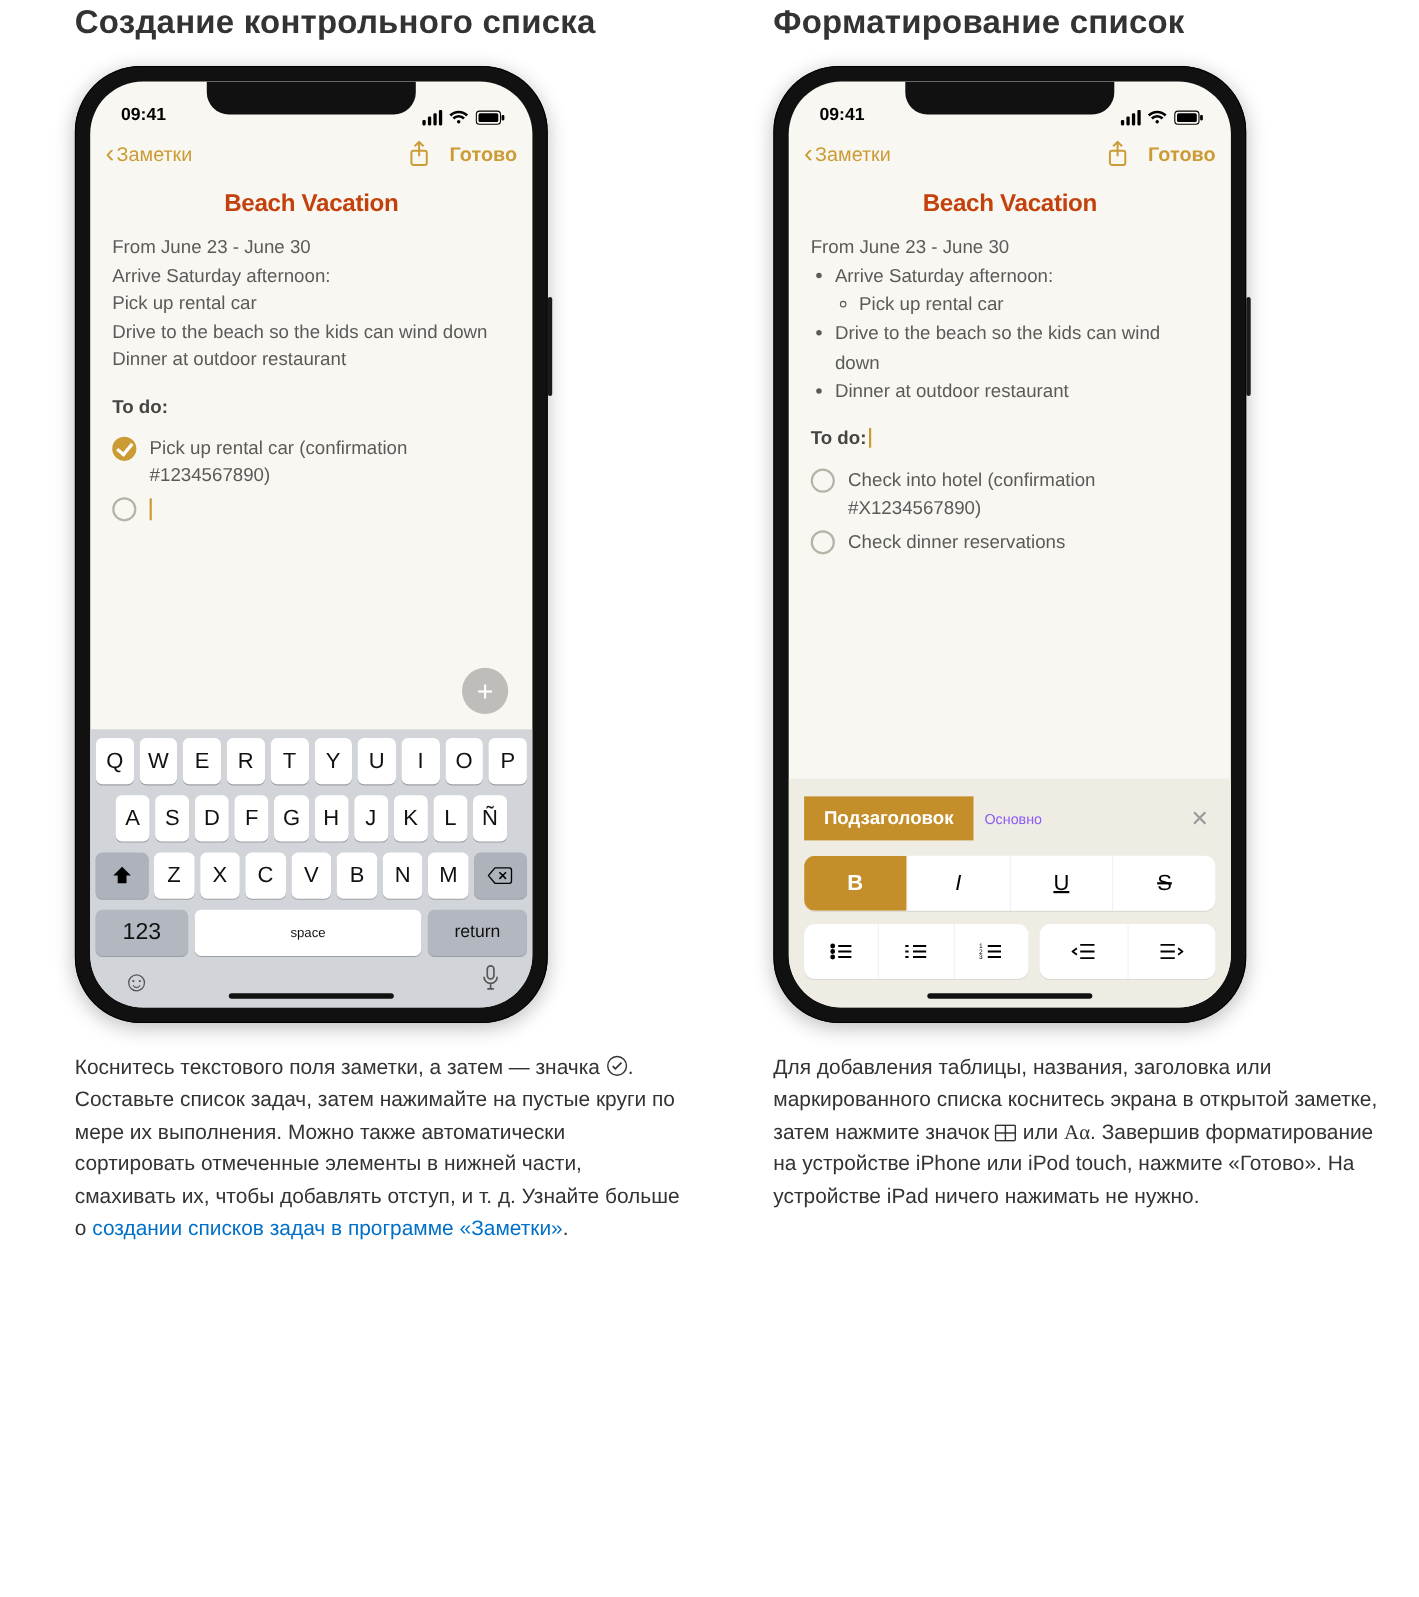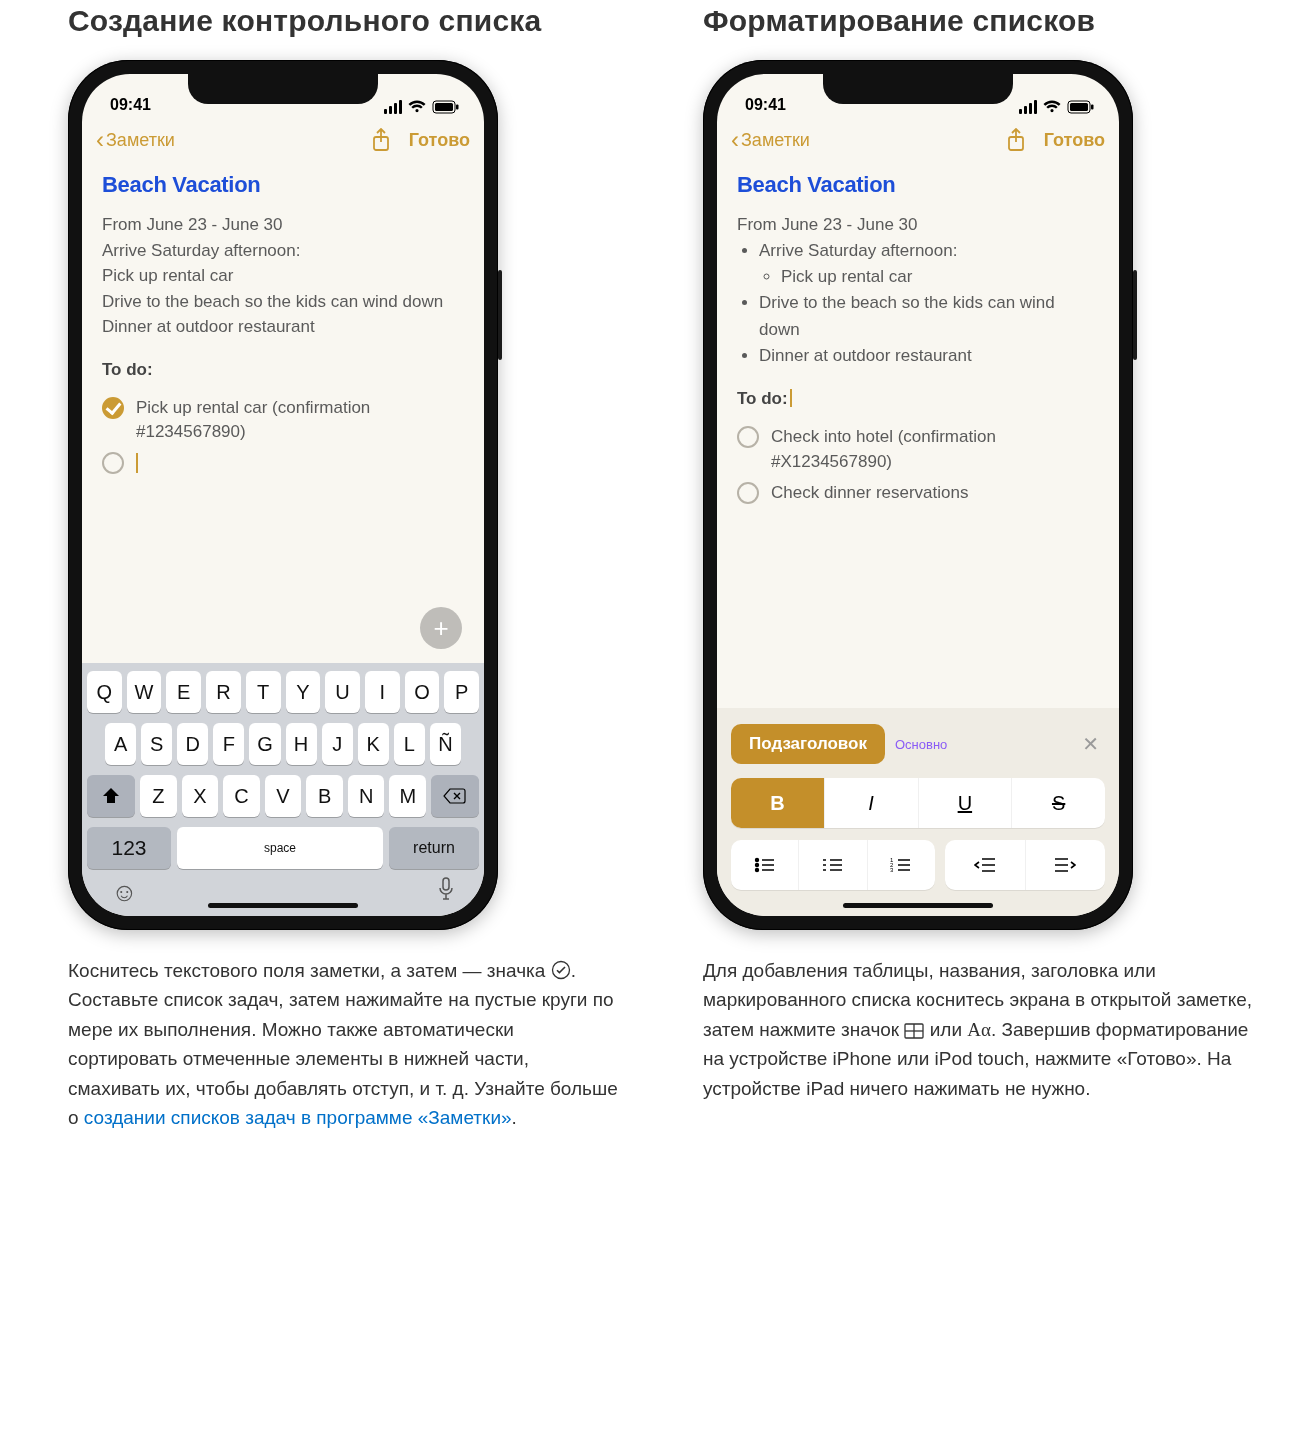--- a/index.html
+++ b/index.html
@@ -69,21 +69,21 @@
   .signal span:nth-child(4){height:14px;}
   .wifi svg,.batt svg{display:block;}
   
   .navbar{height:44px;display:flex;align-items:center;justify-content:space-between;padding:0 14px;}
   .nav-left{display:flex;align-items:center;gap:2px;color:var(--ochre);font-size:18px;}
   .nav-right{display:flex;align-items:center;gap:18px;color:var(--ochre);font-size:18px;font-weight:700;}
   .chev-left{font-size:24px;line-height:1;color:var(--ochre);font-weight:300;}
   .share-icon svg{display:block;}
   
   .note-body{flex:1;padding:4px 20px 10px 20px;overflow:hidden;position:relative;}
-  .note-title{font-family:"Arial Black",Arial,sans-serif;font-weight:900;font-size:22px;color:#1d4ed8;margin:6px 0 14px 0;letter-spacing:-.3px;}
+  .note-title{font-family:"Arial Black",Arial,sans-serif;font-weight:900;font-size:22px;color:#c2410c;margin:6px 0 14px 0;letter-spacing:-.3px;text-align:center;}
   .note-line{font-size:17px;color:var(--note-ink);line-height:1.5;margin:0;}
   ul.bullets{margin:0;padding-left:22px;color:var(--note-ink);font-size:17px;line-height:1.55;}
   ul.bullets ul{list-style:circle;padding-left:22px;}
   .section-label{font-weight:700;font-size:17px;color:#444;margin:20px 0 10px 0;position:relative;display:inline-block;}
   .cursor-after::after{content:"";display:inline-block;width:2px;height:18px;background:var(--ochre);vertical-align:-3px;margin-left:2px;}
   .todo{display:flex;align-items:flex-start;gap:12px;margin:6px 0;font-size:17px;color:var(--note-ink);line-height:1.45;}
   .todo .circle{flex:0 0 22px;width:22px;height:22px;border-radius:50%;border:2px solid #b7b2a7;margin-top:1px;position:relative;}
   .todo.done .circle{background:var(--ochre);border-color:var(--ochre);}
   .todo.done .circle::after{content:"";position:absolute;left:5px;top:1px;width:6px;height:11px;border:solid #fff;border-width:0 3px 3px 0;transform:rotate(40deg);}
   .todo .caret{width:2px;height:20px;background:var(--ochre);margin-top:2px;}
@@ -97,21 +97,21 @@
   .key.shift,.key.bksp{flex:0 0 48px;}
   .key.shift svg,.key.bksp svg{display:block;}
   .srow{display:flex;gap:6px;margin-bottom:8px;}
   .key.k123{flex:0 0 84px;background:#b3b8c0;font-size:21px;}
   .key.space{flex:1;font-size:12px;}
   .key.return{flex:0 0 90px;background:#b3b8c0;font-size:16px;}
   .kfoot{display:flex;justify-content:space-between;padding:0 24px 6px 24px;font-size:26px;color:#555;}
   
   .format-panel{background:#efece4;padding:16px 14px 14px 14px;}
   .style-row{display:flex;align-items:center;gap:10px;margin-bottom:14px;}
-  .pill{background:var(--ochre-dark);color:#fff;font-size:17px;font-weight:600;padding:10px 18px;border-radius:10px;}
+  .pill{background:var(--ochre-dark);color:#fff;font-size:17px;font-weight:600;padding:10px 18px;border-radius:0;}
   .style-secondary{color:#8b5cf6;font-size:13px;overflow:hidden;white-space:nowrap;}
   .style-close{margin-left:auto;color:#9a9a9a;font-size:20px;padding:4px 6px;}
   .fmt-row{display:flex;gap:10px;margin-bottom:12px;}
   .seg{display:flex;flex:1;background:#fff;border-radius:10px;overflow:hidden;box-shadow:0 1px 0 rgba(0,0,0,.08);}
   .seg .btn{flex:1;height:50px;display:flex;align-items:center;justify-content:center;font-size:20px;color:#000;border-left:1px solid rgba(0,0,0,.06);}
   .seg .btn:first-child{border-left:none;}
   .seg .btn.active{background:var(--ochre-dark);color:#fff;}
   .btn .under{text-decoration:underline;}
   .btn .strike{text-decoration:line-through;}
   .seg.narrow{flex:0 0 160px;}
@@ -266,21 +266,21 @@
       <span class="inline-icon">
         <svg width="20" height="20" viewBox="0 0 20 20">
             <circle cx="10" cy="10" r="8.5" fill="none" stroke="#333" stroke-width="1.3"></circle>
             <path d="M6 10.2l2.4 2.4L14 7" fill="none" stroke="#333" stroke-width="1.6"></path>
           </svg>
       </span><span>. Составьте список задач, затем нажимайте на пустые круги по мере их выполнения. Можно также автоматически сортировать отмеченные элементы в нижней части, смахивать их, чтобы добавлять отступ, и т. д. Узнайте больше о </span><a class="link">создании списков задач в программе «Заметки»</a><span>.</span>
     </p>
   </div>
 
   <div class="col">
-    <h2 class="section-title">Форматирование списков</h2>
+    <h2 class="section-title">Форматирование список</h2>
 
     <div class="phone">
       <div class="screen">
         <div class="notch"></div>
         <div class="home-indicator"></div>
 
         <div class="statusbar">
           <span>09:41</span>
           <div class="status-icons">
             <span class="signal">

